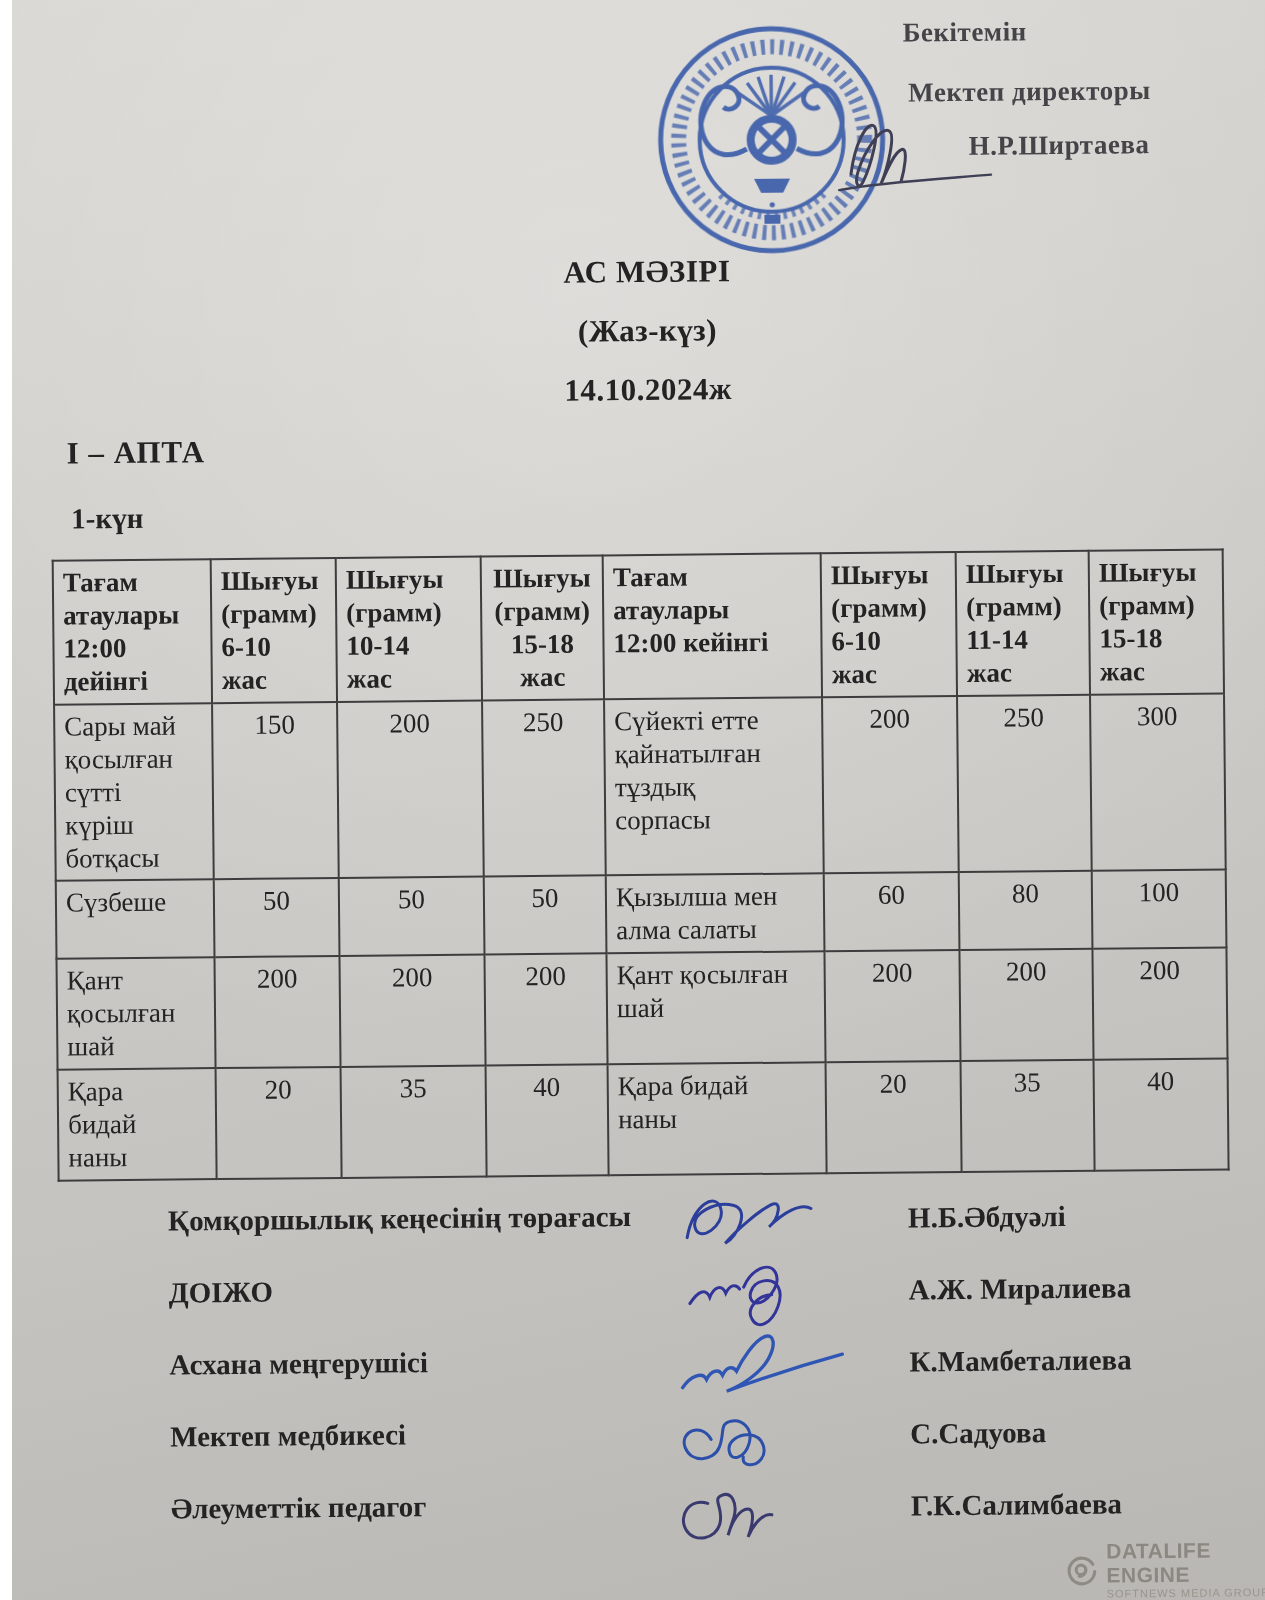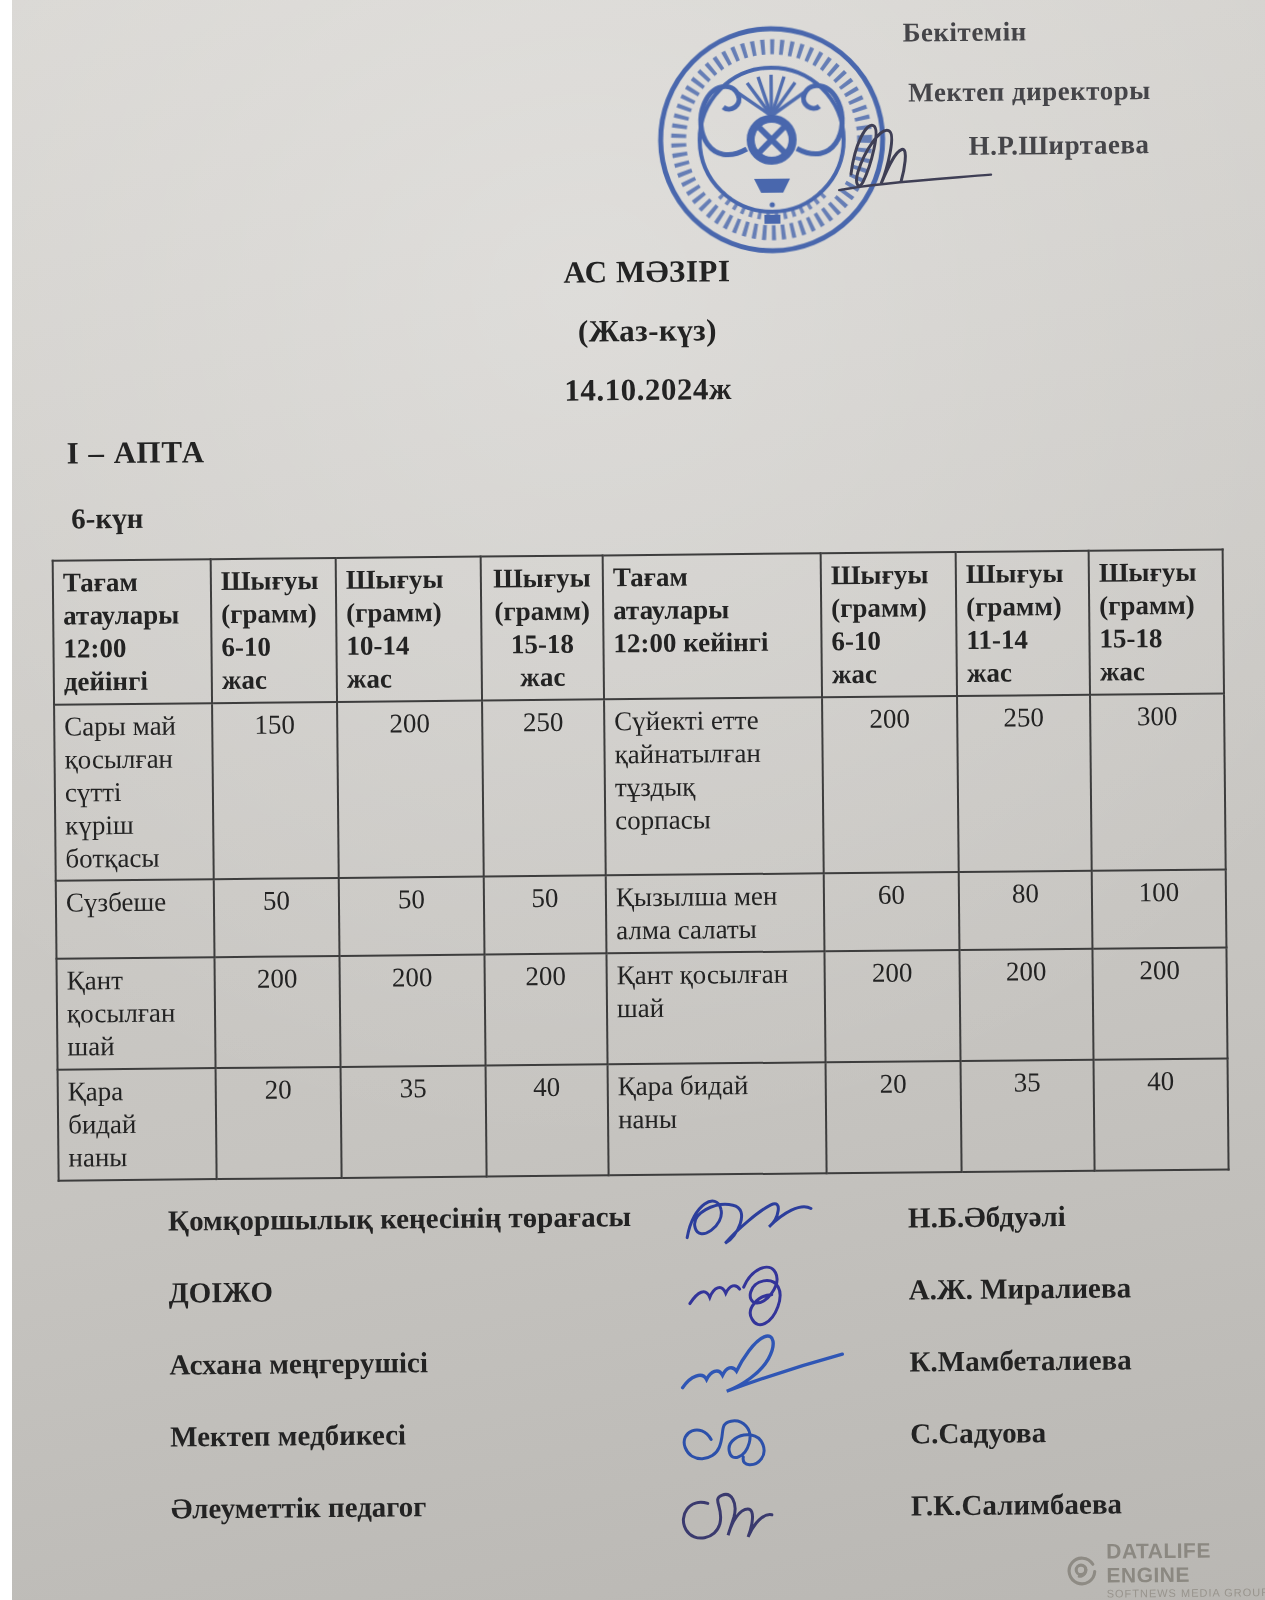--- a/index.html
+++ b/index.html
@@ -106,21 +106,21 @@
       </g>
     </svg>
 
     <div class="title-block">
       <div class="title-line">АС МӘЗІРІ</div>
       <div class="title-line">(Жаз-күз)</div>
       <div class="title-line">14.10.2024ж</div>
     </div>
 
     <div class="week-label">І – АПТА</div>
-    <div class="day-label">6-күн</div>
+    <div class="day-label">1-күн</div>
 
     <div class="table-wrap">
       <table class="menu">
         <colgroup>
           <col style="width:158px">
             <col style="width:125px">
             <col style="width:145px">
             <col style="width:122px">
           <col style="width:218px">
             <col style="width:135px">

